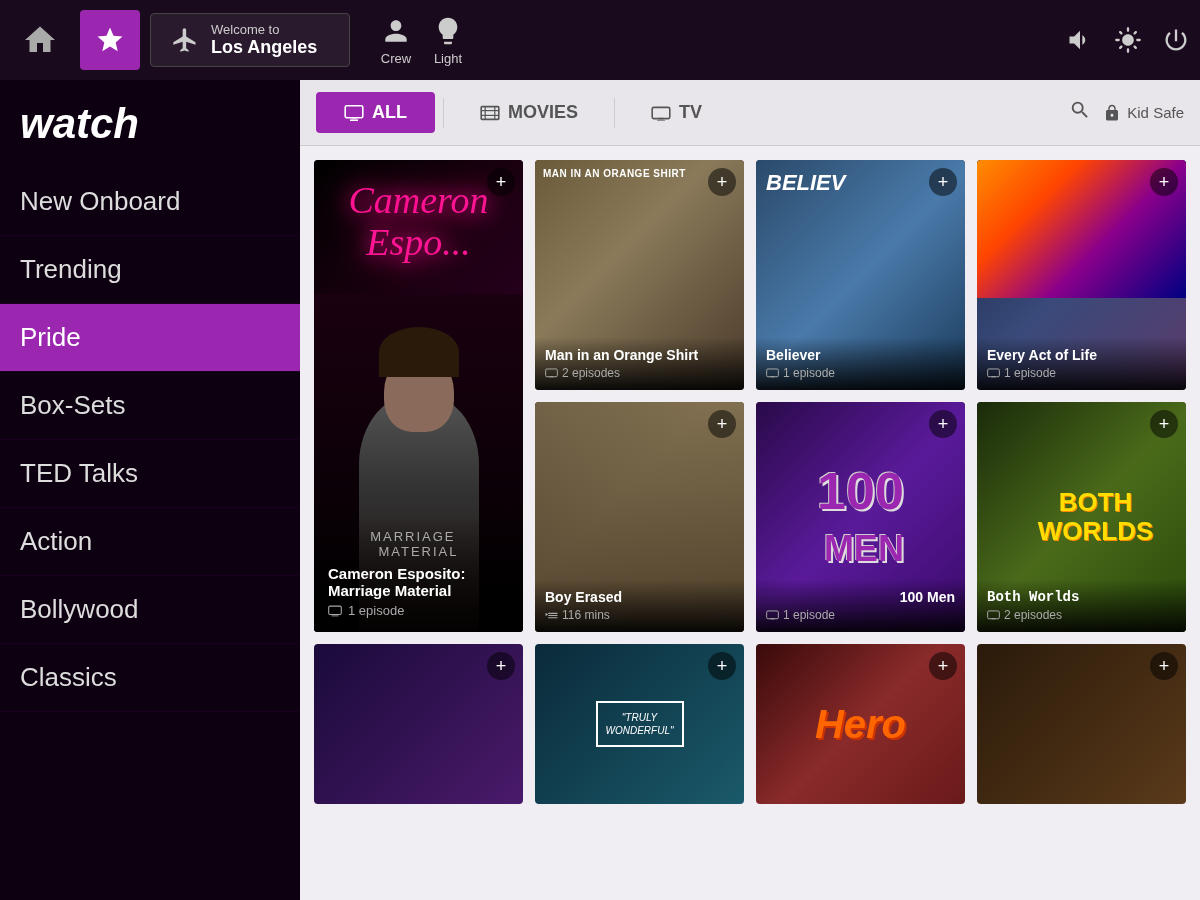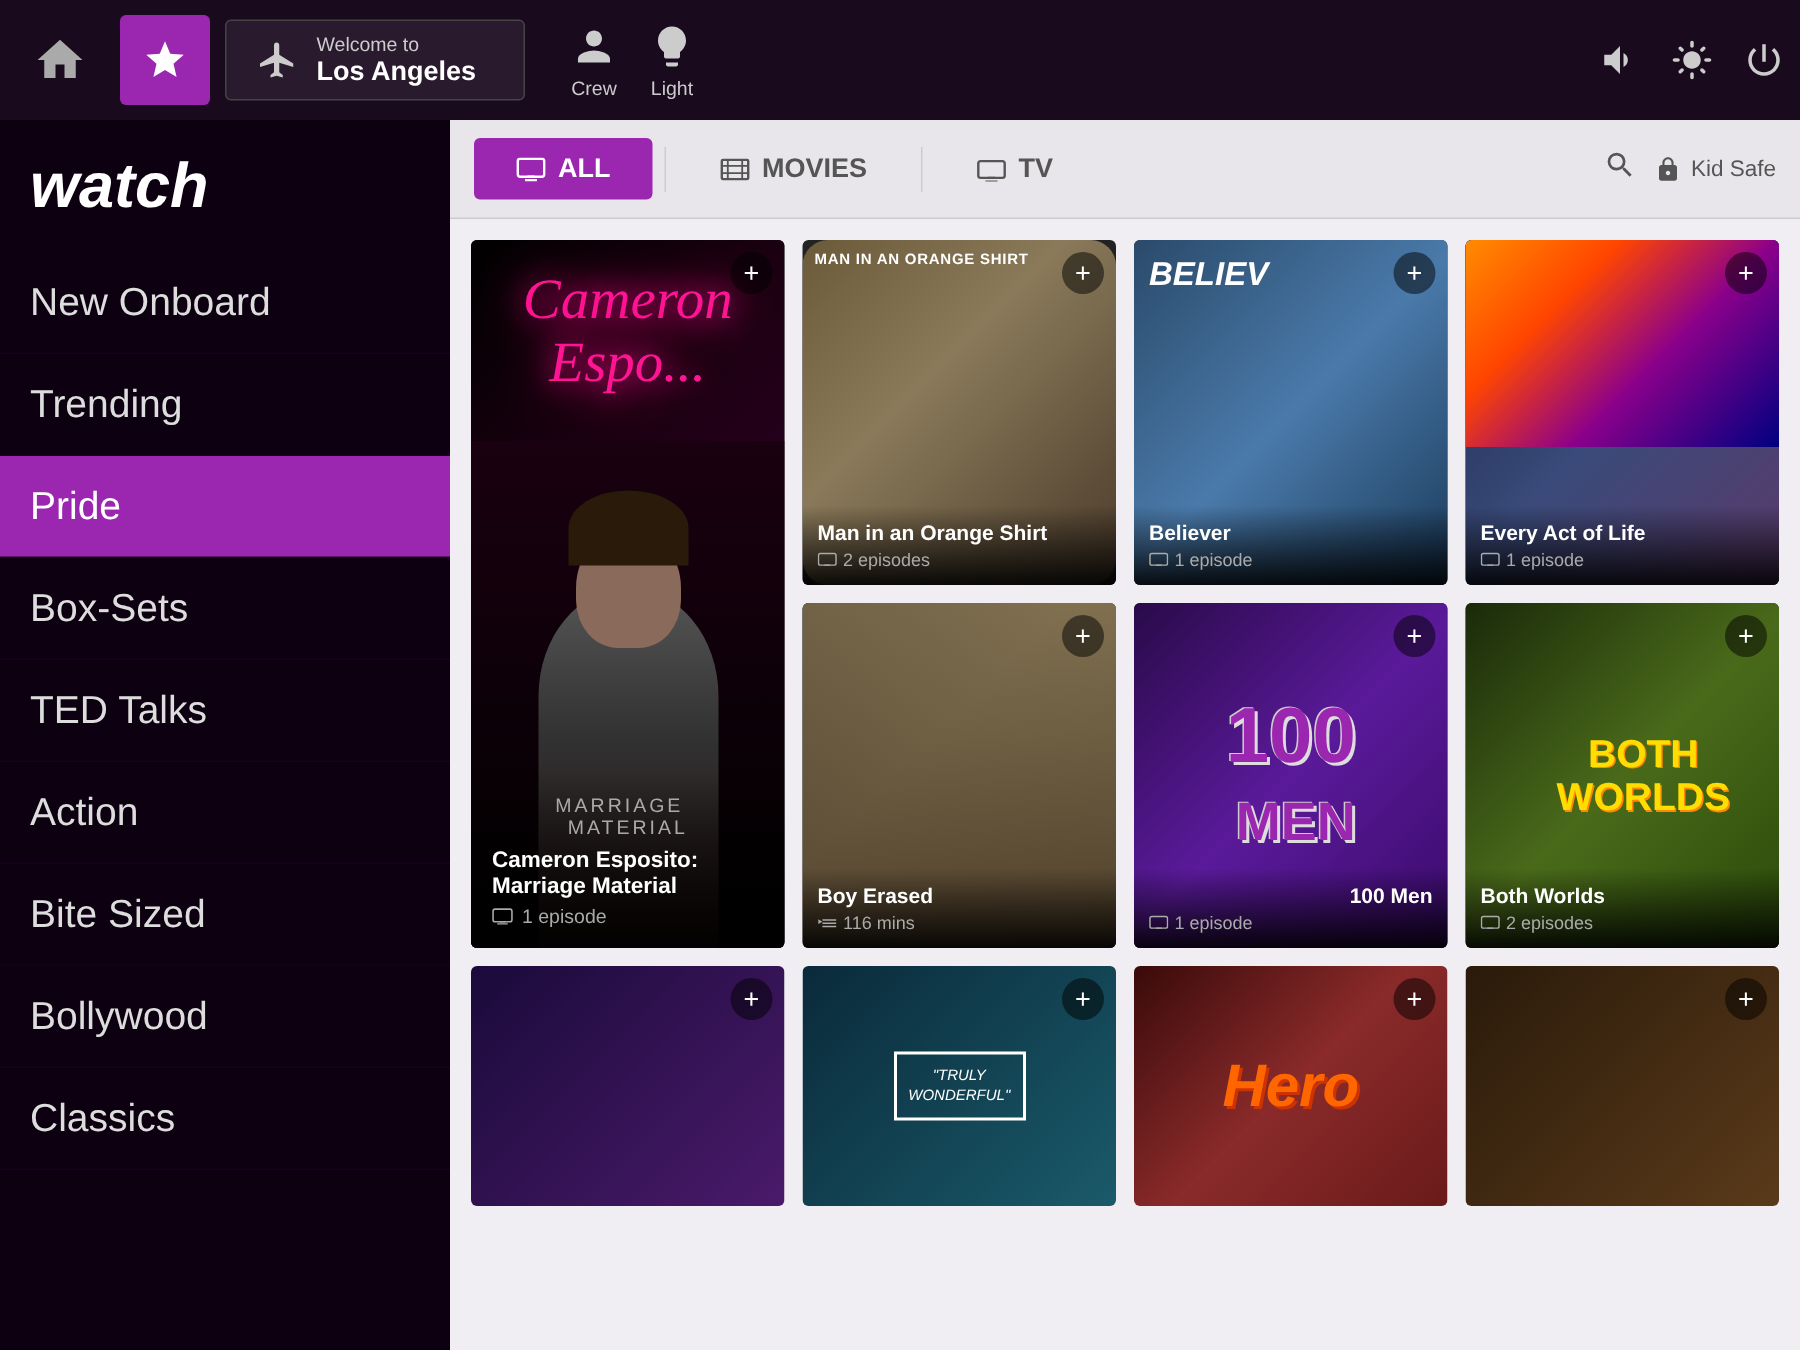--- a/index.html
+++ b/index.html
@@ -261,21 +261,20 @@
       gap: 20px;
     }
 
     .bg-man-orange {
       background: linear-gradient(135deg, #3a2a1a 0%, #5a4a2a 50%, #7a6a3a 100%);
       height: 100%;
       display: flex;
       flex-direction: column;
       justify-content: flex-end;
       padding-bottom: 8px;
-      border-radius: 17px;
     }
   </style>
 </head>
 <body>
 
 <div class="top-bar">
 
   <div class="home-btn">
     <svg width="36" height="36" viewBox="0 0 24 24" fill="#aaa">
       <path d="M10 20v-6h4v6h5v-8h3L12 3 2 12h3v8z"></path>
@@ -341,23 +340,20 @@
       <span>Pride</span>
     </div>
     <div class="sidebar-item">
       <span>Box-Sets</span>
     </div>
     <div class="sidebar-item">
       <span>TED Talks</span>
     </div>
     <div class="sidebar-item">
       <span>Action</span>
-    </div>
-    <div class="sidebar-item">
-      <span>Bite Sized</span>
     </div>
     <div class="sidebar-item">
       <span>Bollywood</span>
     </div>
     <div class="sidebar-item">
       <span>Classics</span>
     </div>
   </div>
 
   <div class="content-area">
@@ -517,21 +513,21 @@
             </div>
           </div>
         </div>
         <div class="card-plus">+</div>
       </div>
 
       <div class="card" style="grid-column:4; grid-row:2; position:relative;">
         <div style="height:100%; background:linear-gradient(135deg, #1a2a0a 0%, #4a6a1a 50%, #2a4a0a 100%); position:relative; display:flex; align-items:center; justify-content:center;padding-left:28px;">
           <div style="font-size:26px; font-weight:900; color:#ffdd00; text-align:center; line-height:1.1; text-shadow:1px 1px 0 #ff8800;">BOTH<br>WORLDS</div>
           <div style="position:absolute; bottom:0; left:0; right:0; background:linear-gradient(transparent, rgba(0,0,0,0.9)); padding:10px;">
-            <div style="color:#fff; font-size:14px; font-weight:bold;">Both Worlds</div>
+            <div style="color:#fff; font-size:14px; font-weight:bold;font-family:Liberation Mono, monospace;">Both Worlds</div>
             <div style="color:#aaa; font-size:12px; margin-top:3px; display:flex; align-items:center; gap:4px;">
               <svg width="13" height="11" viewBox="0 0 20 16">
                   <rect x="1" y="1" width="18" height="12" rx="2" fill="none" stroke="#aaa" stroke-width="1.5"></rect>
                   <line x1="7" y1="13" x2="13" y2="13" stroke="#aaa" stroke-width="1.5"></line>
                 </svg>
               <span>2 episodes</span>
             </div>
           </div>
         </div>
         <div class="card-plus">+</div>

